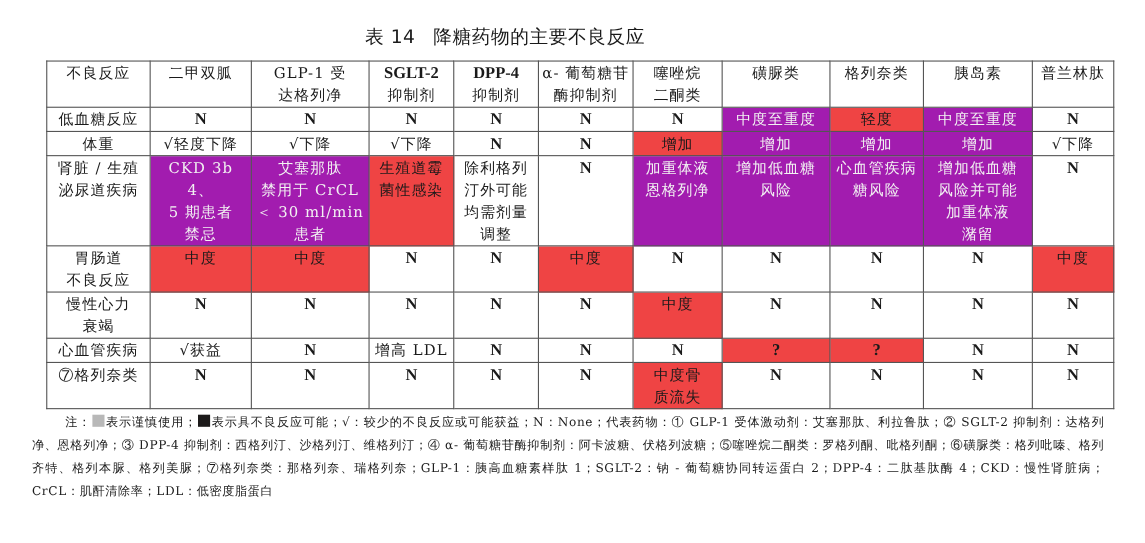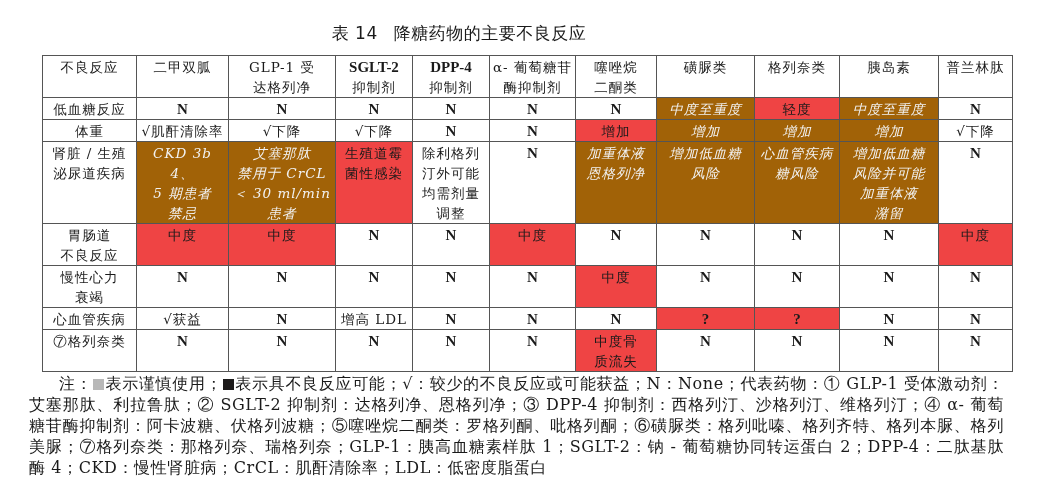--- a/index.html
+++ b/index.html
@@ -28,25 +28,25 @@
   }
   table.adr tr.hdr td { height: 40px; }
   table.adr tr.r1 td { height: 19px; }
   table.adr tr.r2 td { height: 19px; }
   table.adr tr.r3 td { height: 80px; }
   table.adr tr.r4 td { height: 40px; }
   table.adr tr.r5 td { height: 39px; }
   table.adr tr.r6 td { height: 19px; }
   table.adr tr.r7 td { height: 39px; }
   td.gray { background: #ef4444; }
-  td.black { background: #a16207; color: #f2f2f2; font-style: italic; }
+  td.black { background: #a21caf; color: #f2f2f2; }
   .latin { font-family: "Liberation Serif", "DejaVu Serif", serif; letter-spacing: 0; font-size: 15px; font-weight: bold; }
   .note {
     position: absolute; left: 29px; top: 373px; width: 975px;
-    font-size: 16px; line-height: 21px; letter-spacing: 0.6px;
+    font-size: 11px; line-height: 21px; letter-spacing: 0.6px;
     text-align: justify;
   }
   .note .indent { display: inline-block; width: 30px; }
   .swatch { display: inline-block; width: 11px; height: 11px; vertical-align: -1px; margin: 0 1px; }
   .swatch.gray { background: #b8b8b8; }
   .swatch.black { background: #1c1a1a; }
   .cell-line { display: block; }
 </style>
 </head>
 <body>
@@ -143,21 +143,21 @@
         </td>
         <td>
           <span class="cell-line latin">N</span>
         </td>
       </tr>
       <tr class="r2">
         <td>
           <span class="cell-line">体重</span>
         </td>
         <td>
-          <span class="cell-line">√肌酐清除率</span>
+          <span class="cell-line">√轻度下降</span>
         </td>
         <td>
           <span class="cell-line">√下降</span>
         </td>
         <td>
           <span class="cell-line">√下降</span>
         </td>
         <td>
           <span class="cell-line latin">N</span>
         </td>

